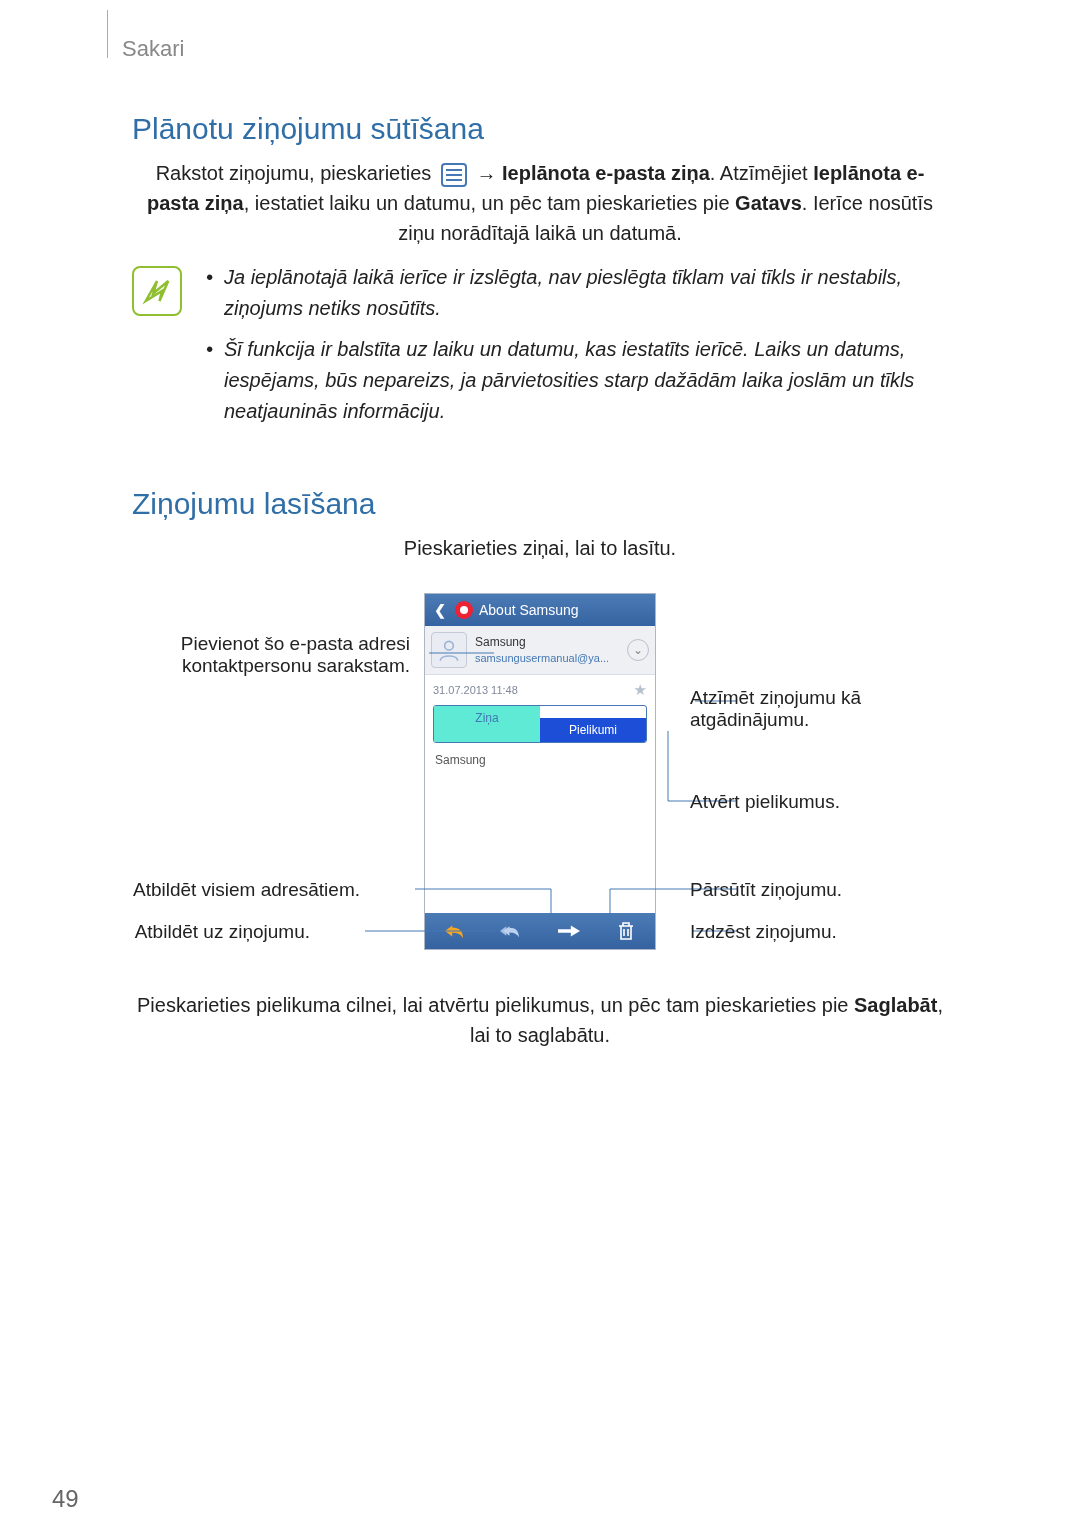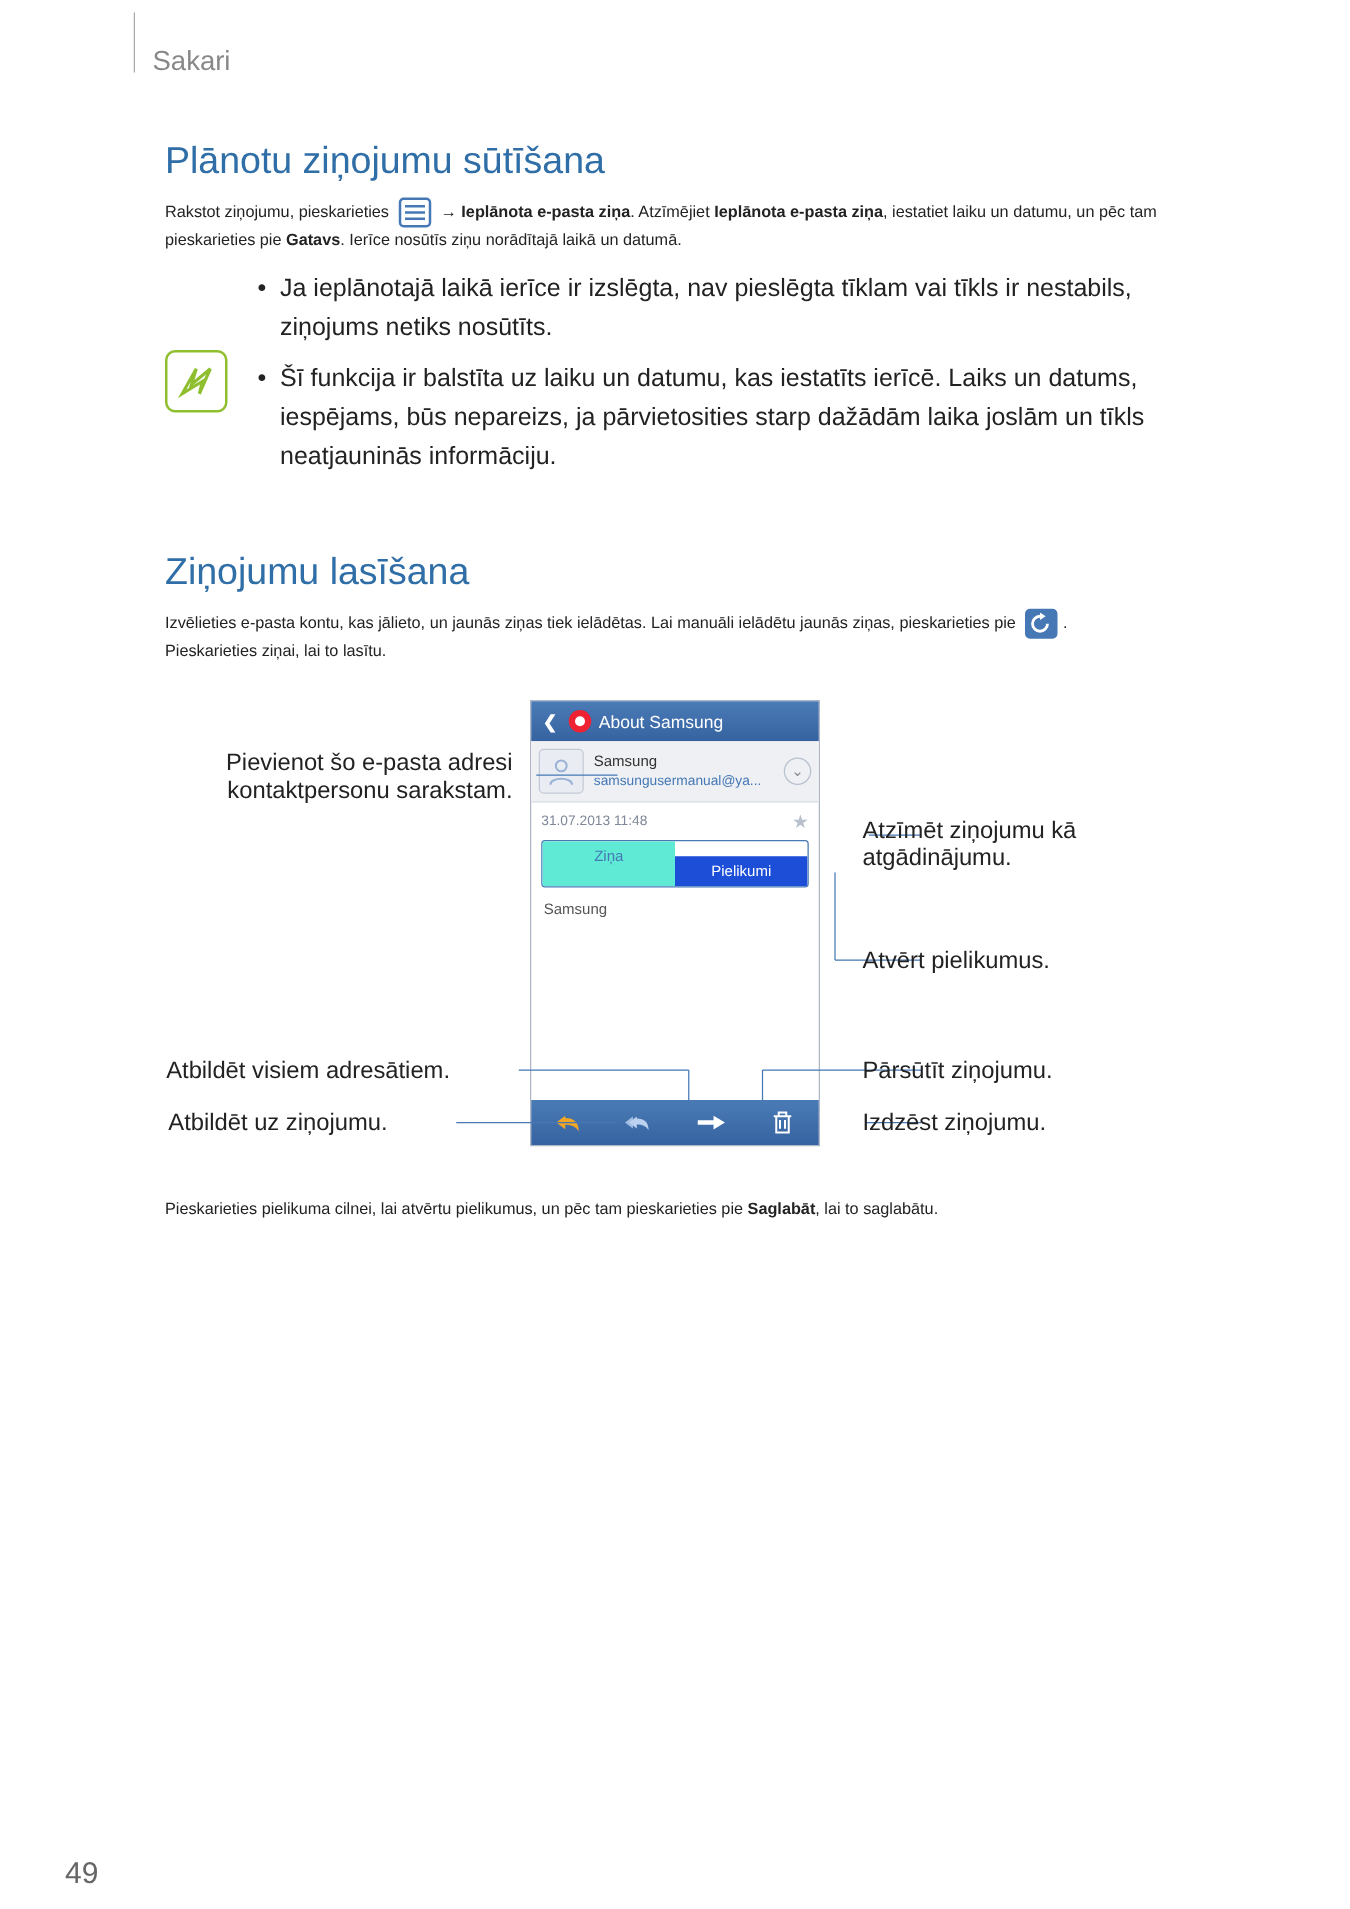--- a/index.html
+++ b/index.html
@@ -29,28 +29,30 @@
     font-size: 22px;
     margin: 6px 0 0 -10px;
   }
   h2.section {
     color: #2f6ea6;
     font-weight: normal;
     font-size: 30px;
     margin: 50px 0 12px 0;
   }
   p.body {
-    font-size: 13px;
+    font-size: 20px;
     line-height: 1.5;
     margin: 0 0;
+    text-align: center;
   }
   .note-box {
     display: flex;
-    align-items: center;
+    align-items: flex-start;
     margin: 14px 0 10px 0;
+    font-style: italic;
   }
   .note-icon {
     width: 46px;
     height: 46px;
     border: 2px solid #8fbf2f;
     border-radius: 8px;
     display: flex;
     align-items: center;
     justify-content: center;
     margin-right: 18px;
@@ -246,29 +248,20 @@
       </svg>
     </div>
     <ul class="note-list">
       <li>Ja ieplānotajā laikā ierīce ir izslēgta, nav pieslēgta tīklam vai tīkls ir nestabils, ziņojums netiks nosūtīts.</li>
       <li>Šī funkcija ir balstīta uz laiku un datumu, kas iestatīts ierīcē. Laiks un datums, iespējams, būs nepareizs, ja pārvietosities starp dažādām laika joslām un tīkls neatjauninās informāciju.</li>
     </ul>
   </div>
 
   <h2 class="section">Ziņojumu lasīšana</h2>
 
-  <p class="body">
-    <span>Izvēlieties e-pasta kontu, kas jālieto, un jaunās ziņas tiek ielādētas. Lai manuāli ielādētu jaunās ziņas, pieskarieties pie </span>
-    <span class="inline-icon refresh-icon">
-      <svg width="18" height="18" viewBox="0 0 24 24" fill="none" stroke="#fff" stroke-width="3">
-        <path d="M20 12 A8 8 0 1 1 12 4"></path>
-        <polyline points="12,0 12,8 18,4" fill="#fff" stroke="none"></polyline>
-      </svg>
-    </span><span>.</span>
-  </p>
 
   <p class="body">Pieskarieties ziņai, lai to lasītu.</p>
 
   <div class="diagram-wrap">
     <div class="phone">
       <div class="ph-header">
         <div class="ph-back">❮</div>
         <div class="ph-redcircle"></div>
         <div>About Samsung</div>
       </div>

